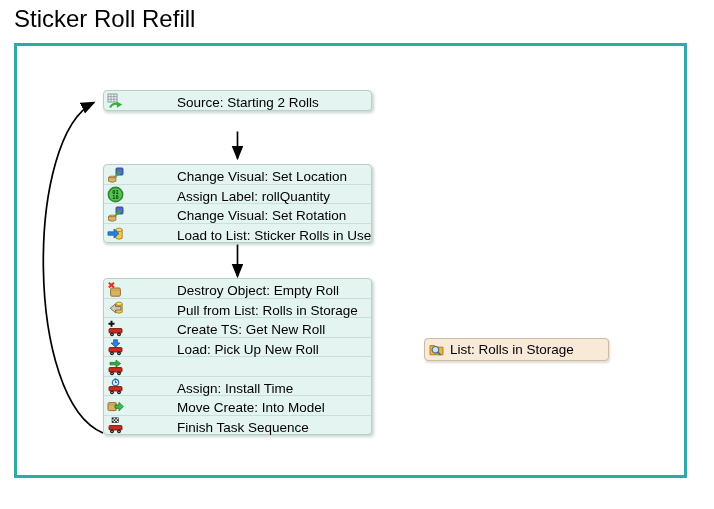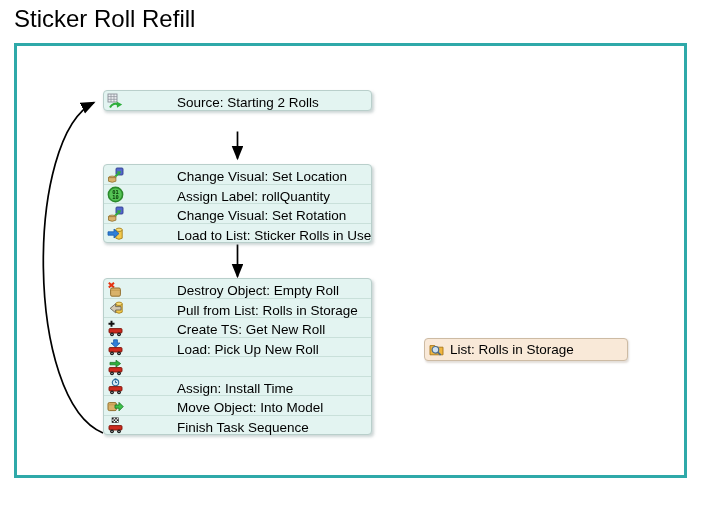--- a/index.html
+++ b/index.html
@@ -21,21 +21,21 @@
     box-shadow:1.5px 2px 3px rgba(110,135,135,0.35);
   }
   .row{
     height:18.5px;display:flex;align-items:flex-end;padding:0 4px 0 3px;gap:48px;
   }
   .row + .row{border-top:1px solid #c9e0da;}
   .icon{width:17px;height:17px;margin-right:5px;flex:none;display:inline-block;}
   .icon svg{display:block;width:17px;height:17px;}
   .lbl{font-size:13.5px;color:#000;white-space:nowrap;line-height:1;}
   .list-box{
-    position:absolute;left:424px;top:338px;width:204px;height:23px;
+    position:absolute;left:424px;top:338px;width:185px;height:23px;
     box-sizing:border-box;background:#f9e9d8;border:1px solid #cdbba4;
     border-radius:4px;display:flex;align-items:center;padding:8px 4px;
     box-shadow:1px 1.5px 2px rgba(140,120,100,0.25);
   }
   .list-box .icon{width:15px;height:15px;margin-right:6px;}
   .list-box .icon svg{width:15px;height:15px;}
   .connectors{position:absolute;left:0;top:0;width:714px;height:509px;pointer-events:none;}
 </style>
 </head>
 <body>
@@ -191,21 +191,21 @@
     <span class="lbl">Assign: Install Time</span>
   </div>
   <div class="row">
     <span class="icon">
       <svg viewBox="0 0 17 17">
         <rect x="1" y="4.6" width="8.4" height="8" rx="1.4" fill="#d9b26a" stroke="#93702f" stroke-width="1"></rect>
         <path d="M1.4 6.8 H9" stroke="#c49a4e" stroke-width="1"></path>
         <polygon points="8,7 12,7 12,4.4 16.2,8.6 12,12.8 12,10.2 8,10.2" fill="#3cc24a" stroke="#1d7a27" stroke-width="0.9"></polygon>
       </svg>
     </span>
-    <span class="lbl">Move Object: Into Model</span>
+    <span class="lbl">Move Create: Into Model</span>
   </div>
   <div class="row">
     <span class="icon">
       <svg viewBox="0 0 17 17">
         <rect x="5" y="0.8" width="6.4" height="4.8" fill="#ffffff" stroke="#444" stroke-width="0.7"></rect>
         <rect x="5" y="0.8" width="1.6" height="1.6" fill="#1c1c1c"></rect>
           <rect x="8.2" y="0.8" width="1.6" height="1.6" fill="#1c1c1c"></rect>
         <rect x="6.6" y="2.4" width="1.6" height="1.6" fill="#1c1c1c"></rect>
           <rect x="9.8" y="2.4" width="1.6" height="1.6" fill="#1c1c1c"></rect>
         <rect x="5" y="4" width="1.6" height="1.6" fill="#1c1c1c"></rect>

